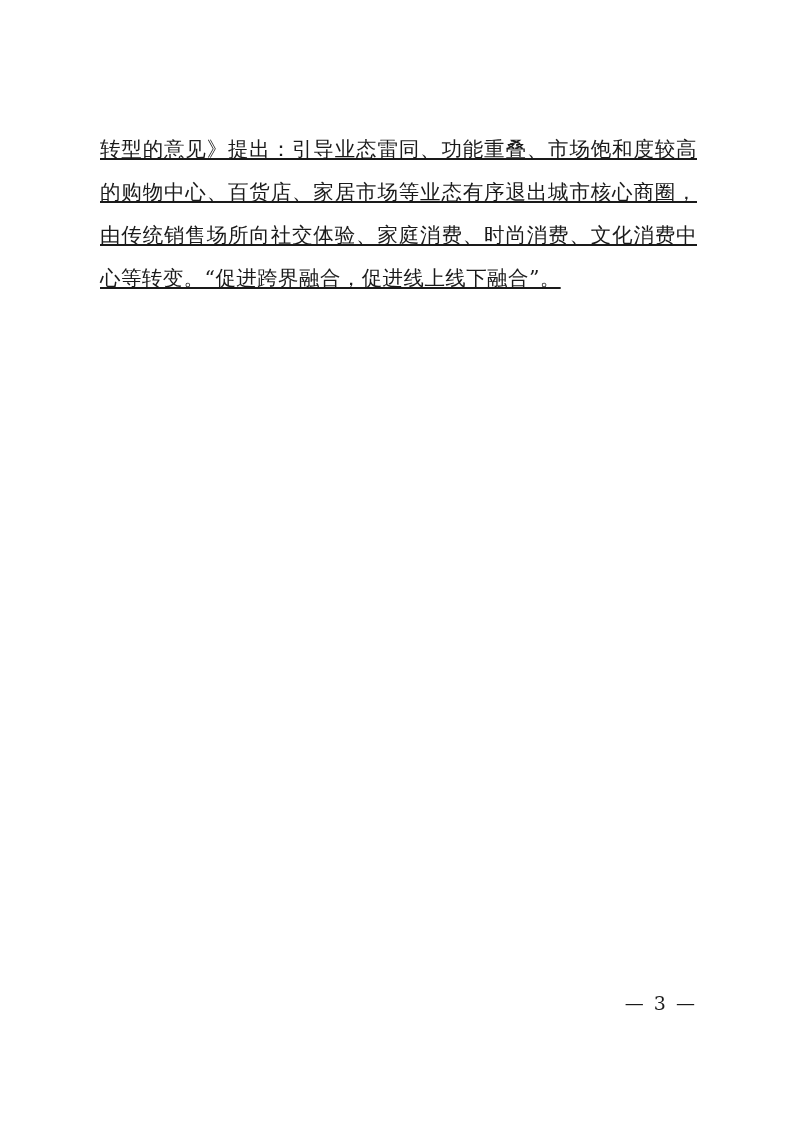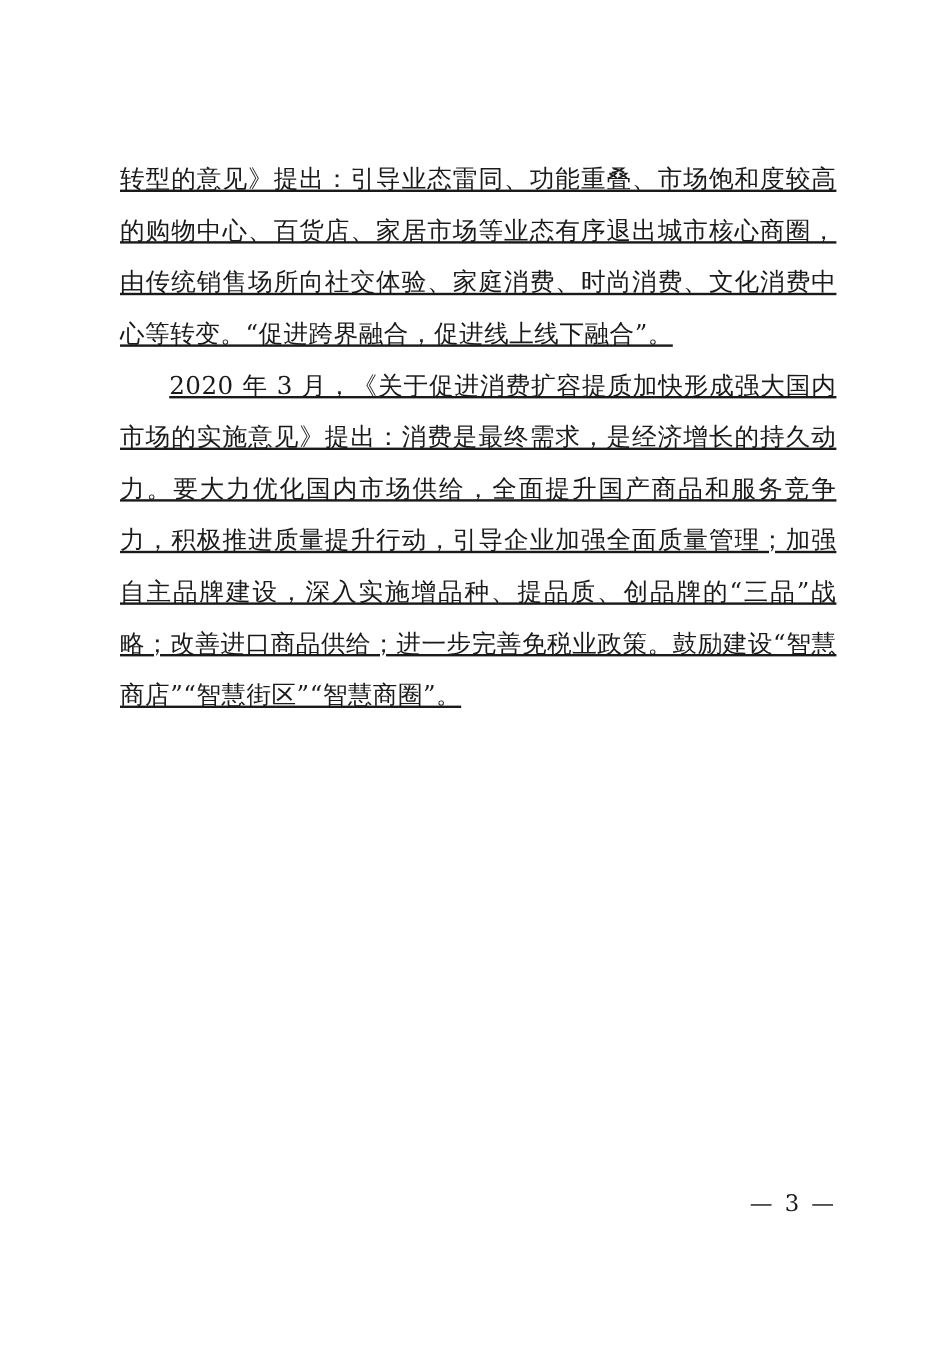--- a/index.html
+++ b/index.html
@@ -49,16 +49,15 @@
     color: #1a1a1a;
     font-family: "DejaVu Serif", "Liberation Serif", serif;
   }
 </style>
 </head>
 <body>
 
 <div class="page">
   <div class="body-text">
     <p class="para">转型的意见》提出：引导业态雷同、功能重叠、市场饱和度较高的购物中心、百货店、家居市场等业态有序退出城市核心商圈，由传统销售场所向社交体验、家庭消费、时尚消费、文化消费中心等转变。“促进跨界融合，促进线上线下融合”。</p>
-    <p class="indent">2020 年 3 月，《关于促进消费扩容提质加快形成强大国内市场的实施意见》提出：消费是最终需求，是经济增长的持久动力。要大力优化国内市场供给，全面提升国产商品和服务竞争力，积极推进质量提升行动，引导企业加强全面质量管理；加强自主品牌建设，深入实施增品种、提品质、创品牌的“三品”战略；改善进口商品供给；进一步完善免税业政策。鼓励建设“智慧商店”“智慧街区”“智慧商圈”。</p>
   </div>
   <div class="page-number">— 3 —</div>
 </div>
 
 </body></html>

